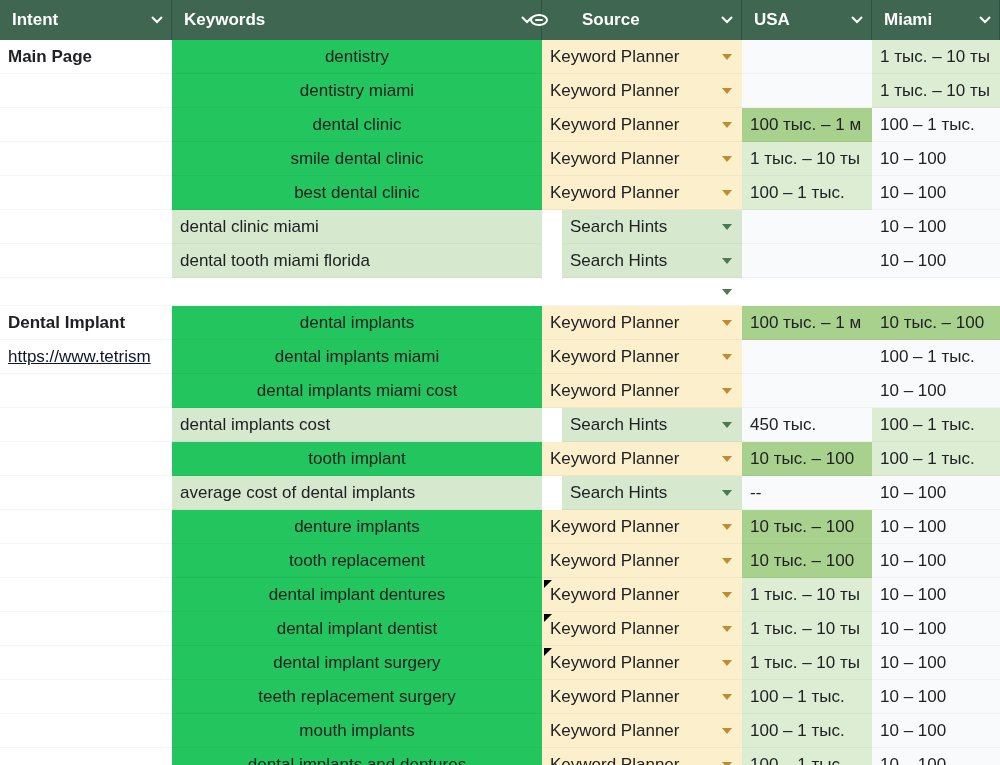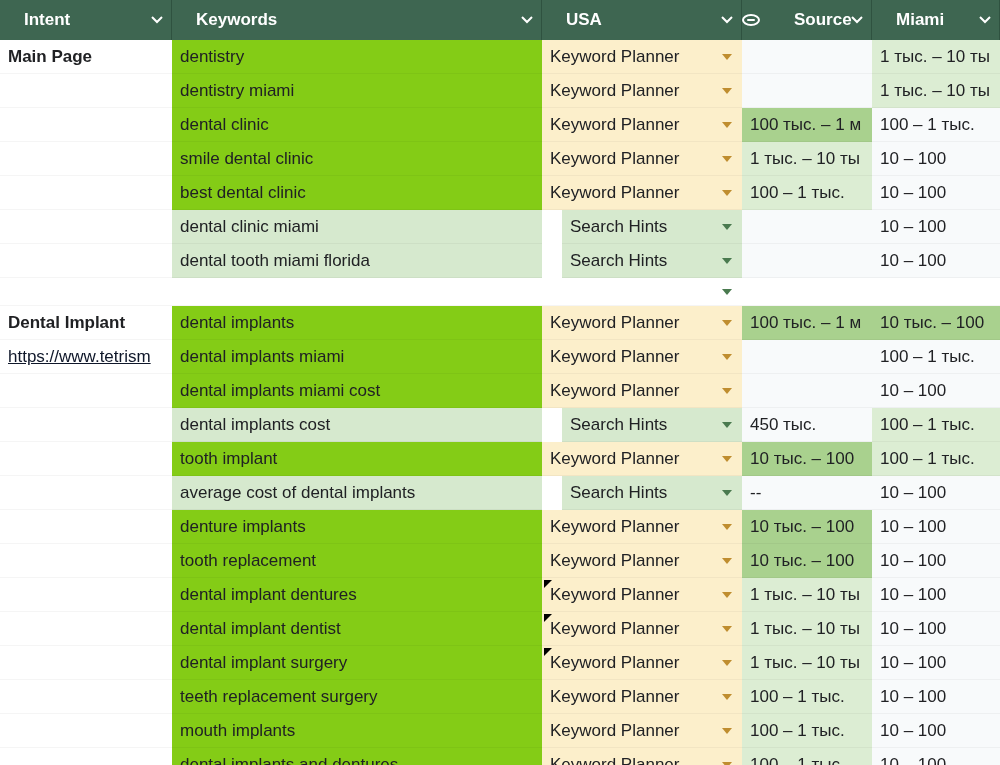--- a/index.html
+++ b/index.html
@@ -12,21 +12,21 @@
   }
   .grid {
     display: grid;
     grid-template-columns: 172px 370px 200px 130px 128px;
     width: 1000px;
   }
   .header {
     background: #3e6651;
     color: #fff;
     font-weight: bold;
-    padding: 10px 24px;
+    padding: 10px 12px;
     display: flex;
     align-items: center;
     position: relative;
     border-right: 1px solid #2f5240;
   }
   .header .chev {
     position: absolute;
     right: 8px;
     top: 50%;
     transform: translateY(-50%);
@@ -56,21 +56,21 @@
     min-height: 34px;
     display: flex;
     align-items: center;
     position: relative;
     border-bottom: 1px solid rgba(0,0,0,0.04);
     white-space: nowrap;
     overflow: hidden;
   }
   .intent-main { font-weight: bold; }
   .intent-link { color: #0f172a; text-decoration: underline; cursor: pointer; }
-  .kw-yellow { background: #84cc16; }
+  .kw-yellow { background: #22c55e; justify-content: center; }
   .kw-green  { background: #d6e9ce; }
   .src-yellow { background: #fcefcb; text-align: right; }
   .src-green  { background: #d6e9ce; margin-left: 20px; }
   .caret {
     position: absolute;
     right: 10px;
     top: 50%;
     transform: translateY(-50%);
     width: 0; height: 0;
     border-left: 5px solid transparent;
@@ -109,30 +109,30 @@
         <path d="M1 1 L6 6 L11 1" stroke="#fff" stroke-width="2" fill="none"></path>
       </svg>
   </div>
   <div class="header">
     <span>Keywords</span>
     <svg class="chev" width="12" height="8">
         <path d="M1 1 L6 6 L11 1" stroke="#fff" stroke-width="2" fill="none"></path>
       </svg>
   </div>
   <div class="header">
-    <span>USA</span>
-    <svg class="chev" width="12" height="8">
-        <path d="M1 1 L6 6 L11 1" stroke="#fff" stroke-width="2" fill="none"></path>
-      </svg>
-  </div>
-  <div class="header">
     <span class="src-header-inner">
       <span class="oval-icon"></span>
       <span>Source</span>
     </span>
+    <svg class="chev" width="12" height="8">
+        <path d="M1 1 L6 6 L11 1" stroke="#fff" stroke-width="2" fill="none"></path>
+      </svg>
+  </div>
+  <div class="header">
+    <span>USA</span>
     <svg class="chev" width="12" height="8">
         <path d="M1 1 L6 6 L11 1" stroke="#fff" stroke-width="2" fill="none"></path>
       </svg>
   </div>
   <div class="header">
     <span>Miami</span>
     <svg class="chev" width="12" height="8">
         <path d="M1 1 L6 6 L11 1" stroke="#fff" stroke-width="2" fill="none"></path>
       </svg>
   </div>

